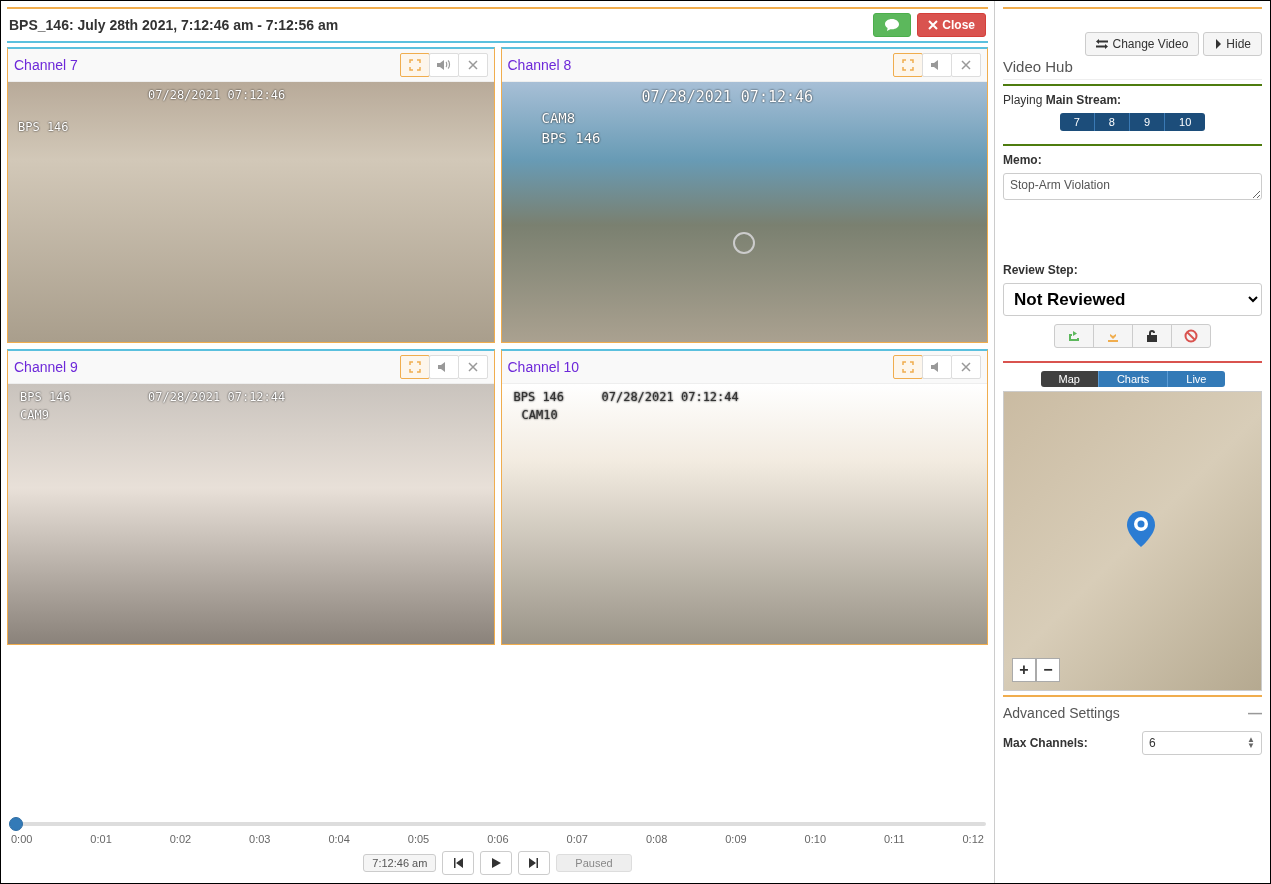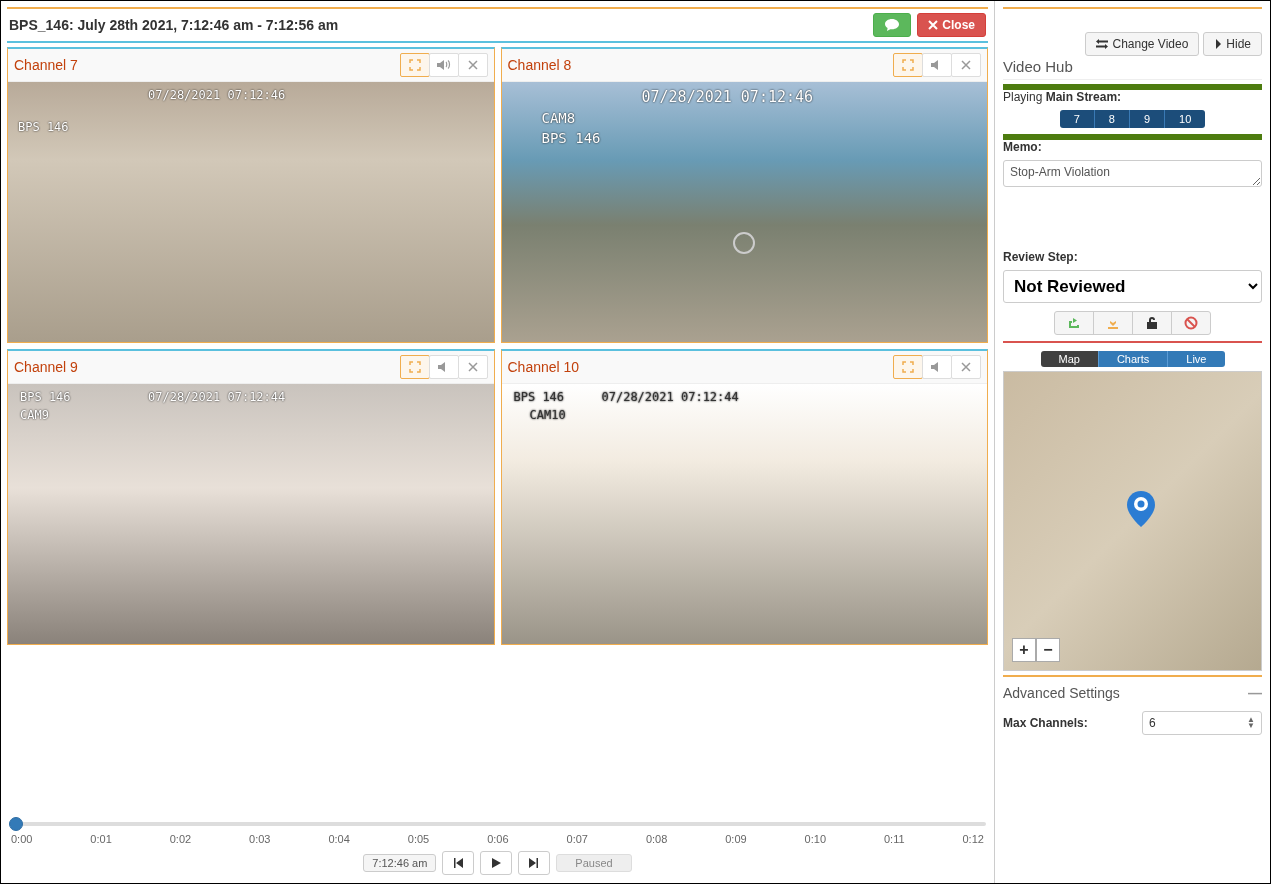--- a/index.html
+++ b/index.html
@@ -10,21 +10,21 @@
 .header-title { font-weight: bold; font-size: 14px; }
 .header-actions { display: flex; gap: 6px; }
 .btn { display: inline-flex; align-items: center; gap: 4px; padding: 4px 10px; border: 1px solid transparent; border-radius: 3px; font-size: 12px; cursor: pointer; background: #fff; }
 .btn-green { background: #5cb85c; color: #fff; border-color: #4cae4c; }
 .btn-red { background: #d9534f; color: #fff; border-color: #d43f3a; font-weight: bold; }
 .btn-default { background: #f5f5f5; color: #333; border: 1px solid #ccc; }
 .grid { display: grid; grid-template-columns: 1fr 1fr; gap: 6px; flex: 0 0 auto; }
 .channel-panel { border: 1px solid #ddd; border-top: 2px solid #5bc0de; background: #fff; }
 .channel-panel.active { border-color: #f0ad4e; border-top-color: #5bc0de; }
 .channel-header { display: flex; align-items: center; justify-content: space-between; padding: 4px 6px; background: #f9f9f9; border-bottom: 1px solid #eee; }
-.channel-title { color: #c2410c; font-size: 14px; }
+.channel-title { color: #6d28d9; font-size: 14px; }
 .channel-controls { display: flex; gap: 0; }
 .ctl-btn { width: 30px; height: 24px; display: flex; align-items: center; justify-content: center; border: 1px solid #ddd; background: #fff; cursor: pointer; color: #999; border-radius: 2px; margin-left: -1px; }
 .ctl-group.active .ctl-btn:first-child { background: #fdf6ec; border-color: #f0ad4e; color: #f0ad4e; }
 .video-placeholder { width: 100%; height: 260px; position: relative; background: #555; }
 .video-placeholder.cam7 { background: linear-gradient(#b8aa99 0%, #d2c8b8 30%, #a99e8c 100%); }
 .video-placeholder.cam8 { background: linear-gradient(#a7bfd6 0%, #689bb5 30%, #7a8070 55%, #aaa190 100%); }
 .video-placeholder.cam9 { background: linear-gradient(#c9c3bd 0%, #e8e0d8 40%, #8a827a 100%); }
 .video-placeholder.cam10 { background: linear-gradient(#ffffff 0%, #f2ebe0 30%, #9a9488 100%); }
 .overlay-text { position: absolute; color: #fff; font-family: monospace; font-size: 12px; text-shadow: 0 0 2px #000; }
 .timeline-wrap { margin-top: auto; padding: 8px 2px 2px; }
@@ -33,21 +33,21 @@
 .ticks { display: flex; justify-content: space-between; font-size: 11px; color: #666; margin-top: 4px; padding: 0 2px; }
 .player-bar { display: flex; align-items: center; justify-content: center; gap: 6px; margin-top: 6px; }
 .time-badge { background: #f5f5f5; border: 1px solid #ccc; padding: 2px 8px; border-radius: 3px; font-size: 11px; color: #555; }
 .play-btn { width: 32px; height: 24px; border: 1px solid #ccc; background: #fff; display: flex; align-items: center; justify-content: center; cursor: pointer; border-radius: 3px; }
 .status-badge { background: #eee; color: #888; padding: 2px 18px; border-radius: 3px; font-size: 11px; border: 1px solid #ddd; }
 
 .sidebar { width: 275px; display: flex; flex-direction: column; padding: 6px 8px; overflow-y: auto; }
 .sidebar-header { display: flex; align-items: center; justify-content: space-between; border-top: 2px solid #f0ad4e; border-bottom: 1px solid #eee; padding: 4px 0; margin-bottom: 4px; }
 .sidebar-title { font-size: 15px; color: #555; margin-top: 45px; }
 .sidebar-actions { display: flex; gap: 4px; }
-.section { border-top: 6px solid #4d7c0f; padding: 0 0; margin-bottom: 6px; }
+.section { border-top: 2px solid #4d7c0f; padding: 7px 0; margin-bottom: 6px; }
 .section-label { font-size: 12px; color: #333; margin-bottom: 6px; }
 .stream-badges { display: flex; justify-content: center; }
 .stream-badge { background: #1c4d7a; color: #fff; padding: 3px 14px; font-size: 11px; border-right: 1px solid #3a7ab5; cursor: pointer; }
 .stream-badge:first-child { border-radius: 3px 0 0 3px; }
 .stream-badge:last-child { border-radius: 0 3px 3px 0; border-right: none; }
 .memo-box { width: 100%; height: 27px; border: 1px solid #ccc; border-radius: 3px; padding: 4px 6px; font-size: 12px; color: #555; resize: vertical; font-family: inherit; }
 .select-box { width: 100%; border: 1px solid #ccc; padding: 5px 6px; border-radius: 3px; font-size: 17px; font-weight: bold; background: #fff; }
 .action-row { display: flex; justify-content: center; gap: 0; margin-top: 8px; }
 .action-row .btn-default { border-radius: 0; margin-left: -1px; padding: 4px 12px; }
 .action-row .btn-default:first-child { border-radius: 3px 0 0 3px; }
@@ -197,21 +197,21 @@
             <button class="ctl-btn">
                 <svg width="10" height="10" viewBox="0 0 10 10">
                   <path stroke="currentColor" stroke-width="1.5" d="M1 1l8 8M9 1l-8 8"></path>
                 </svg>
               </button>
           </div>
         </div>
         <div class="video-placeholder cam10">
           <span class="overlay-text" style="top:6px;left:100px;color:#333">07/28/2021  07:12:44</span>
           <span class="overlay-text" style="top:6px;left:12px;color:#333">BPS 146</span>
-          <span class="overlay-text" style="top:24px;left:28px;color:#333">CAM10</span>
+          <span class="overlay-text" style="top:24px;left:20px;color:#333">CAM10</span>
         </div>
       </div>
     </div>
 
     <div class="timeline-wrap">
       <input type="range" class="slider" min="0" max="12" value="0" style="">
       <div class="ticks">
         <span>0:00</span>
         <span>0:01</span>
         <span>0:02</span>

